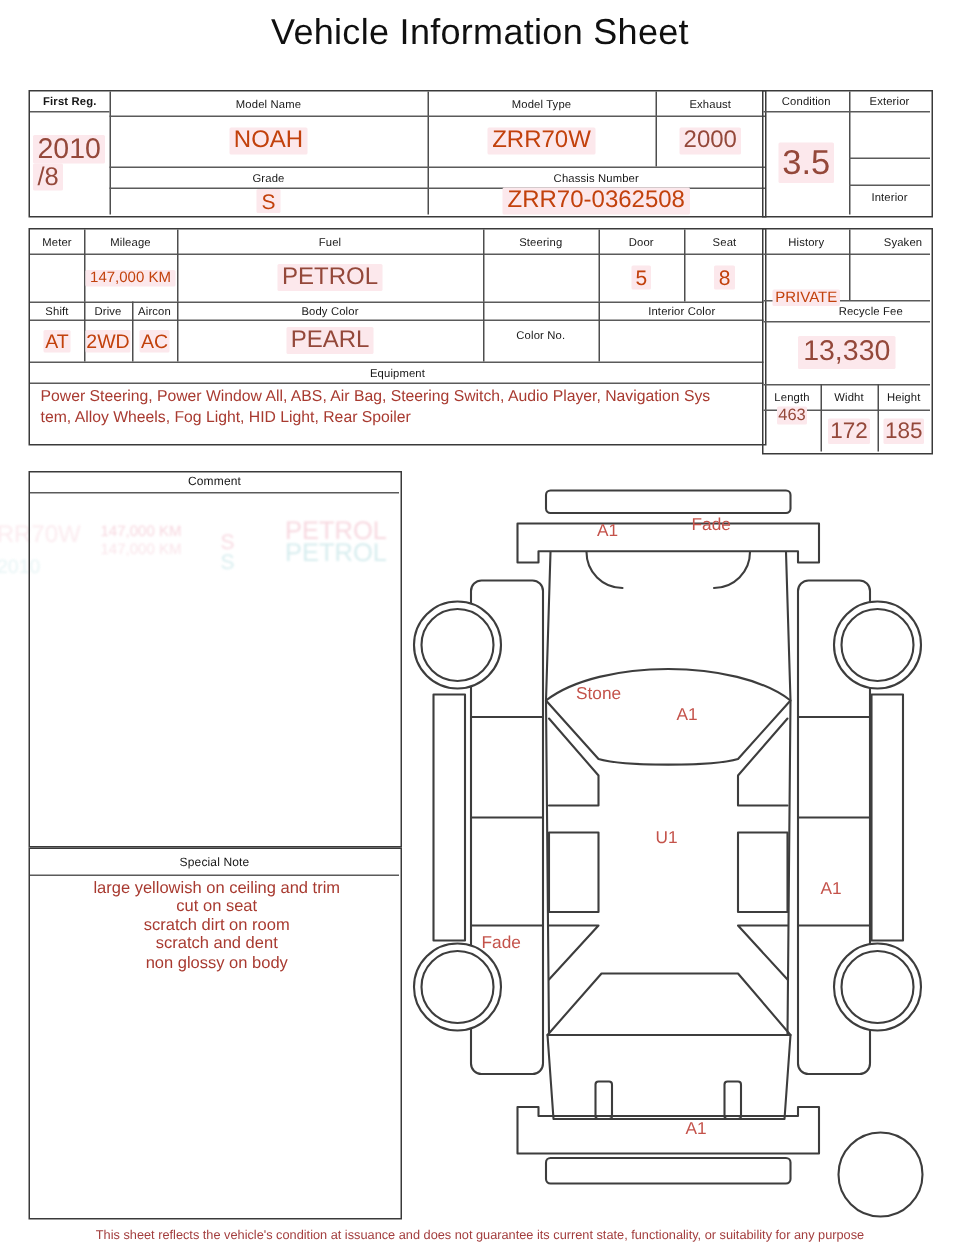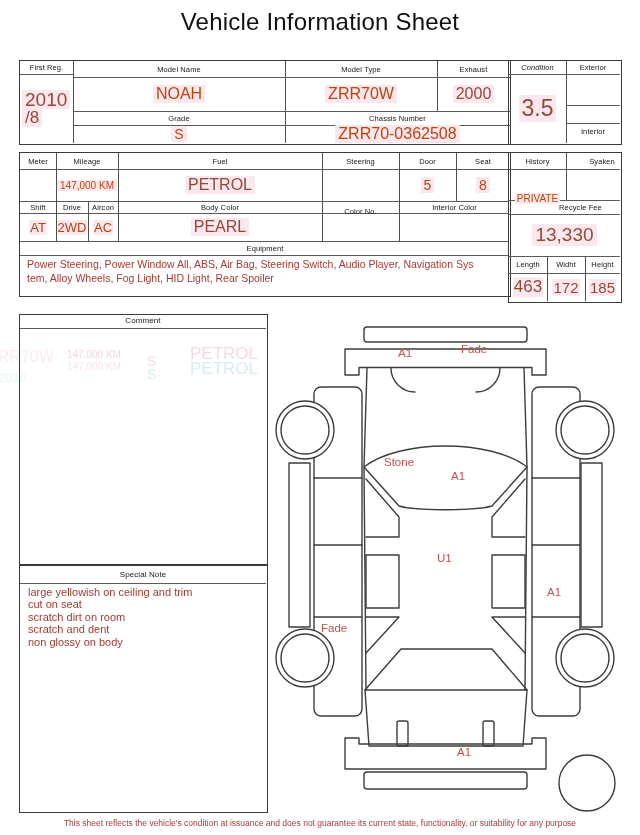--- a/index.html
+++ b/index.html
@@ -34,21 +34,21 @@
 
 <div class="box" style="left:19px;top:60px;width:492px;height:85px;">
   <div class="vl" style="left:53px;top:0;height:82px;"></div>
   <div class="vl" style="left:265px;top:0;height:82px;"></div>
   <div class="vl" style="left:417px;top:0;height:50px;"></div>
   <div class="hr" style="left:0;top:13px;width:53px;"></div>
   <div class="hr" style="left:53px;top:16px;width:437px;"></div>
   <div class="hr" style="left:53px;top:50px;width:437px;"></div>
   <div class="hr" style="left:53px;top:64px;width:437px;"></div>
 
-  <div class="cell hd" style="left:0;top:0;width:53px;height:13px;">First Reg.</div>
+  <div class="cell hd" style="left:0;top:0;width:53px;height:13px;font-weight:bold;">First Reg.</div>
   <div class="cell" style="left:0;top:13px;width:53px;height:68px;flex-direction:column;align-items:flex-start;padding-left:2px;">
     <span class="val2 pk" style="font-size:19px;line-height:19px;">2010</span>
     <span class="val2 pk" style="font-size:17px;line-height:18px;">/8</span>
   </div>
 
   <div class="cell hd" style="left:53px;top:0;width:212px;height:16px;">Model Name</div>
   <div class="cell" style="left:53px;top:16px;width:212px;height:34px;font-size:16px;">
       <span class="val pk">NOAH</span>
     </div>
 
@@ -72,21 +72,21 @@
       <span class="val pk">ZRR70-0362508</span>
     </div>
 </div>
 
 <div class="box" style="left:508px;top:60px;width:114px;height:85px;">
   <div class="vl" style="left:57px;top:0;height:82px;"></div>
   <div class="hr" style="left:0;top:13px;width:111px;"></div>
   <div class="hr" style="left:57px;top:44px;width:54px;"></div>
   <div class="hr" style="left:57px;top:62px;width:54px;"></div>
 
-  <div class="cell hd" style="left:0;top:0;width:57px;height:13px;font-style:italic;">Condition</div>
+  <div class="cell hd" style="left:0;top:0;width:57px;height:13px;">Condition</div>
   <div class="cell" style="left:0;top:13px;width:57px;height:69px;font-size:23px;">
       <span class="val2 pk">3.5</span>
     </div>
   <div class="cell hd" style="left:57px;top:0;width:54px;height:13px;">Exterior</div>
   <div class="cell" style="left:57px;top:13px;width:54px;height:31px;"></div>
   <div class="cell hd" style="left:57px;top:61px;width:54px;height:18px;">Interior</div>
   <div class="cell" style="left:57px;top:62px;width:54px;height:20px;"></div>
 </div>
 
 <div class="box" style="left:19px;top:152px;width:492px;height:145px;">
@@ -125,21 +125,21 @@
       <span class="val pk">5</span>
     </div>
   <div class="cell" style="left:436px;top:16px;width:54px;height:32px;font-size:14px;">
       <span class="val pk">8</span>
     </div>
 
   <div class="cell hd" style="left:0;top:48px;width:36px;height:12px;">Shift</div>
   <div class="cell hd" style="left:36px;top:48px;width:32px;height:12px;">Drive</div>
   <div class="cell hd" style="left:68px;top:48px;width:30px;height:12px;">Aircon</div>
   <div class="cell hd" style="left:98px;top:48px;width:204px;height:12px;">Body Color</div>
-  <div class="cell hd" style="left:302px;top:52px;width:77px;height:12px;">Color No.</div>
+  <div class="cell hd" style="left:302px;top:64px;width:77px;height:12px;">Color No.</div>
   <div class="cell hd" style="left:379px;top:48px;width:111px;height:12px;">Interior Color</div>
 
   <div class="cell" style="left:0;top:60px;width:36px;height:28px;font-size:13px;">
       <span class="val pk" style="padding:0 1px;">AT</span>
     </div>
   <div class="cell" style="left:36px;top:60px;width:32px;height:28px;font-size:13px;">
       <span class="val pk" style="padding:0 1px;">2WD</span>
     </div>
   <div class="cell" style="left:68px;top:60px;width:30px;height:28px;font-size:13px;">
       <span class="val pk" style="padding:0 1px;">AC</span>
@@ -172,21 +172,21 @@
   <div class="cell" style="left:57px;top:16px;width:54px;height:31px;"></div>
 
   <div class="cell hd" style="left:16px;top:47px;width:111px;height:14px;text-align:center;">Recycle Fee</div>
   <div class="cell" style="left:0;top:61px;width:111px;height:42px;font-size:19px;">
       <span class="val2 pk">13,330</span>
     </div>
 
   <div class="cell hd" style="left:0;top:103px;width:38px;height:17px;">Length</div>
   <div class="cell hd" style="left:38px;top:103px;width:38px;height:17px;">Widht</div>
   <div class="cell hd" style="left:76px;top:103px;width:35px;height:17px;">Height</div>
-  <div class="cell" style="left:0;top:120px;width:38px;height:28px;font-size:17px;">
+  <div class="cell" style="left:0;top:110px;width:38px;height:28px;font-size:11px;">
       <span class="val2 pk" style="padding:0 1px;">463</span>
     </div>
   <div class="cell" style="left:38px;top:120px;width:38px;height:28px;font-size:15px;">
       <span class="val2 pk" style="padding:0 1px;">172</span>
     </div>
   <div class="cell" style="left:76px;top:120px;width:35px;height:28px;font-size:15px;">
       <span class="val2 pk" style="padding:0 1px;">185</span>
     </div>
 </div>
 
@@ -197,21 +197,21 @@
   <div class="cell hd" style="left:0;top:1;width:246px;height:11px;font-size:8px;">Comment</div>
   <div class="hr" style="left:0;top:13px;width:246px;"></div>
   <div class="ghost gpink" style="left:47px;top:34px;font-size:10px;opacity:0.45;">147,000 KM</div>
   <div class="ghost gpink" style="left:47px;top:46px;font-size:10px;opacity:0.3;">147,000 KM</div>
   <div class="ghost gpink" style="left:127px;top:38px;font-size:14px;opacity:0.4;">S</div>
   <div class="ghost gcyan" style="left:127px;top:51px;font-size:14px;opacity:0.4;">S</div>
   <div class="ghost gpink" style="left:170px;top:29px;font-size:17px;opacity:0.42;">PETROL</div>
   <div class="ghost gcyan" style="left:170px;top:44px;font-size:17px;opacity:0.42;">PETROL</div>
 </div>
 
-<div class="box" style="left:19px;top:565px;width:249px;height:248px;">
+<div class="box" style="left:19px;top:565px;width:249px;height:248px;text-align:center;">
   <div class="cell hd" style="left:0;top:2px;width:246px;height:13px;font-size:8px;">Special Note</div>
   <div class="hr" style="left:0;top:17px;width:246px;"></div>
   <div class="notes">
     <div>large yellowish on ceiling and trim</div>
     <div>cut on seat</div>
     <div>scratch dirt on room</div>
     <div>scratch and dent</div>
     <div>non glossy on body</div>
   </div>
 </div>

